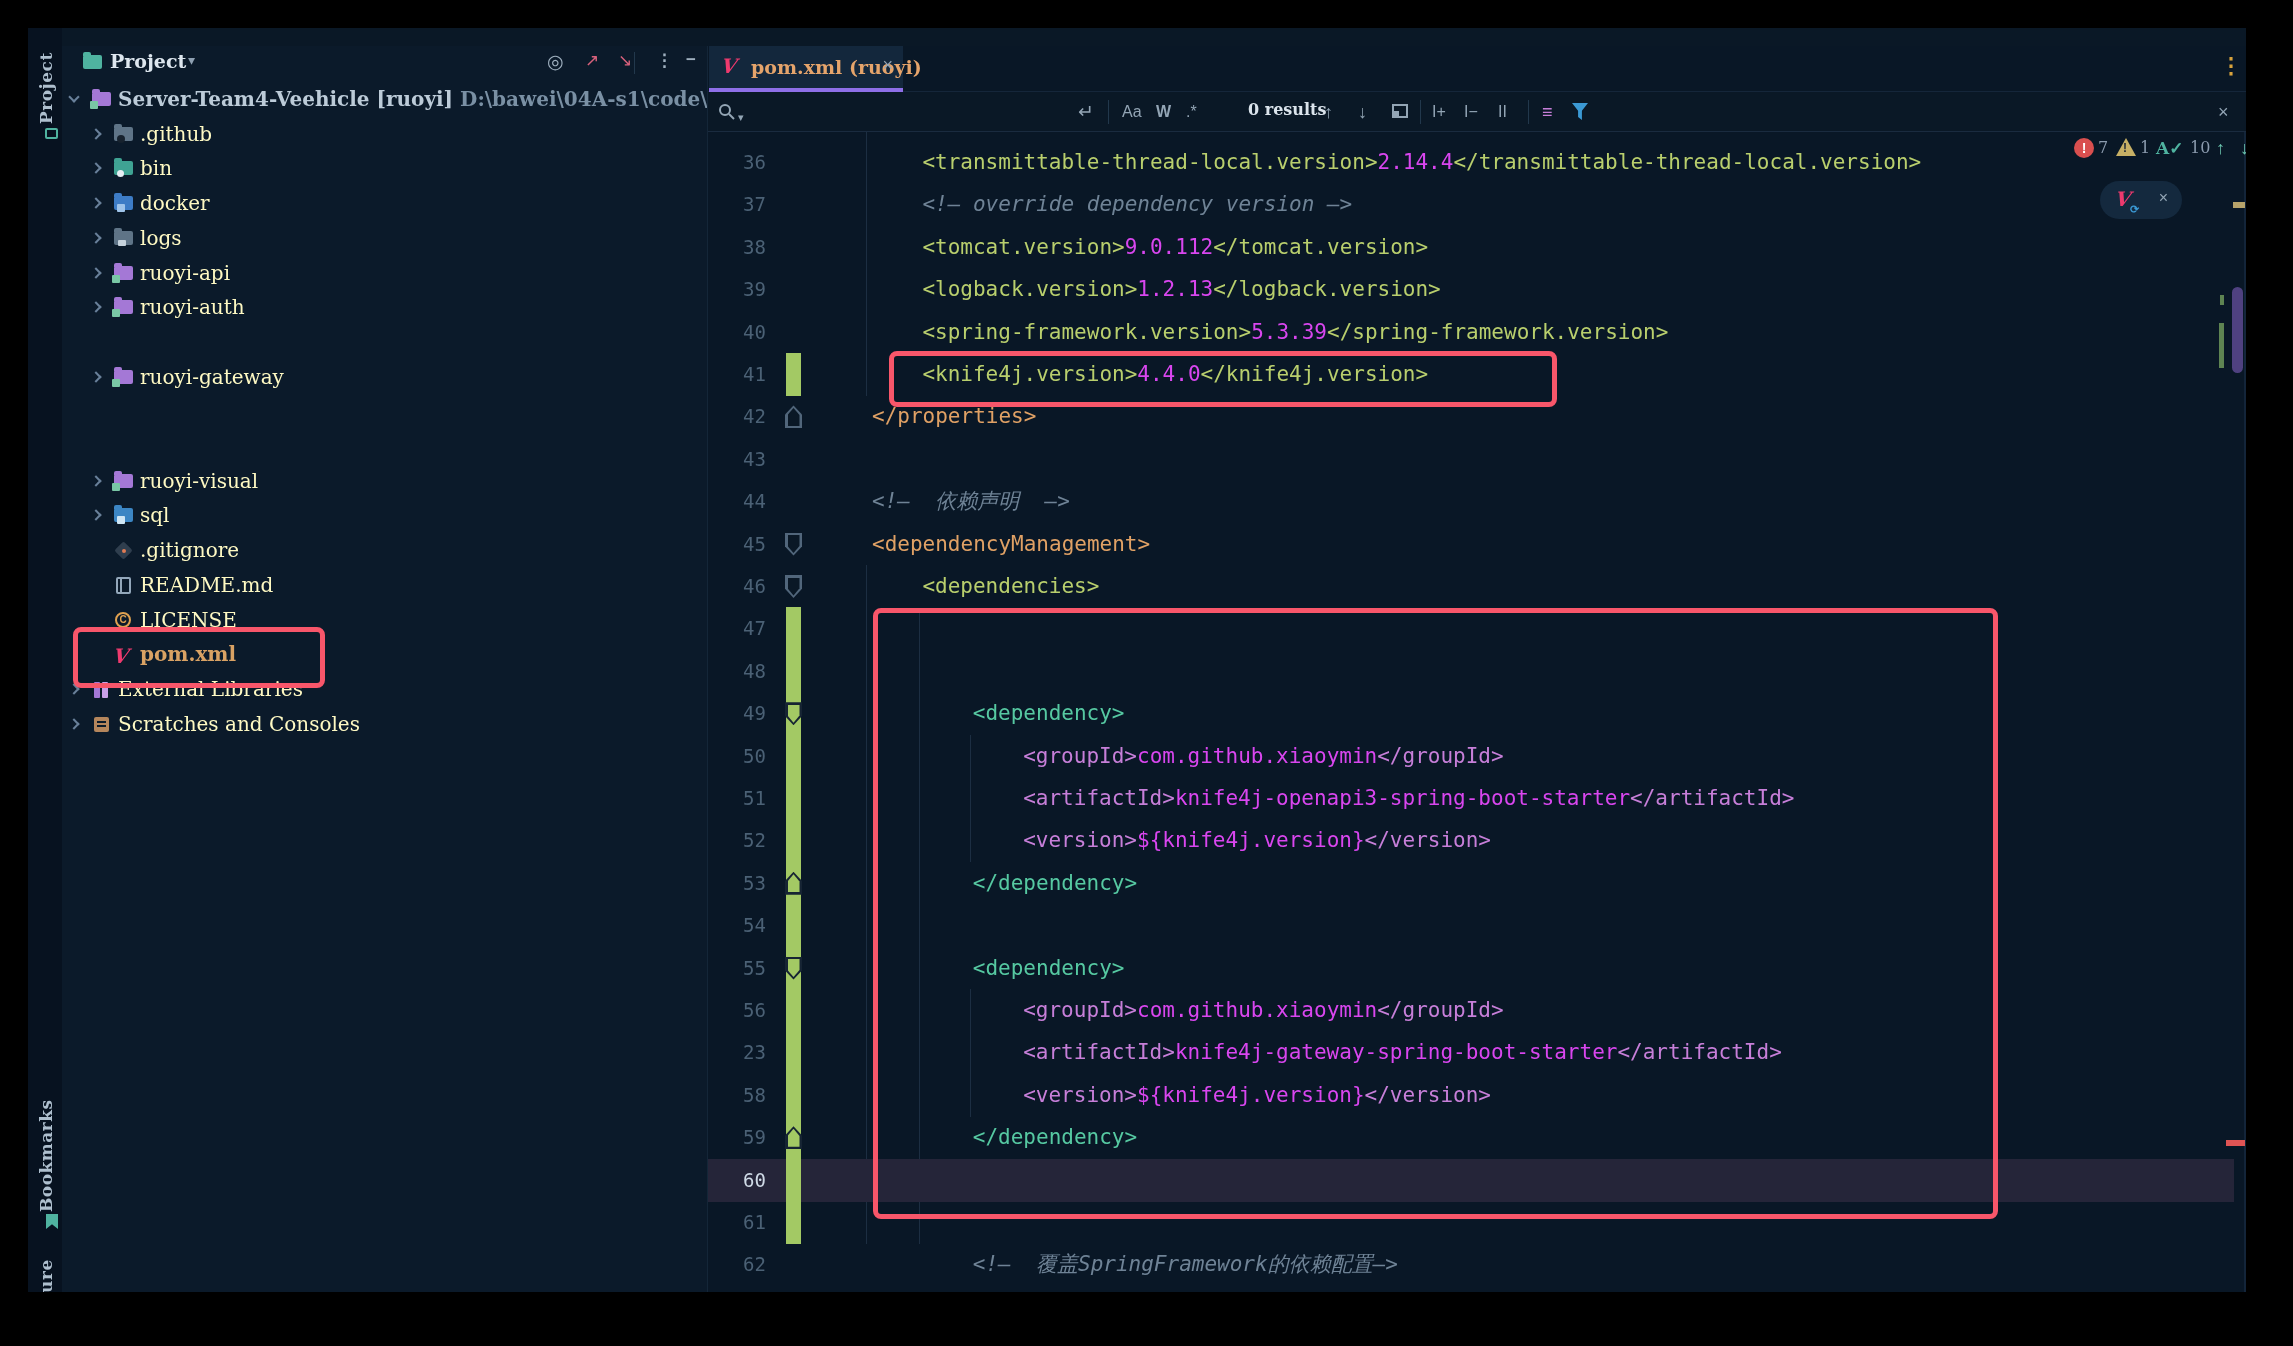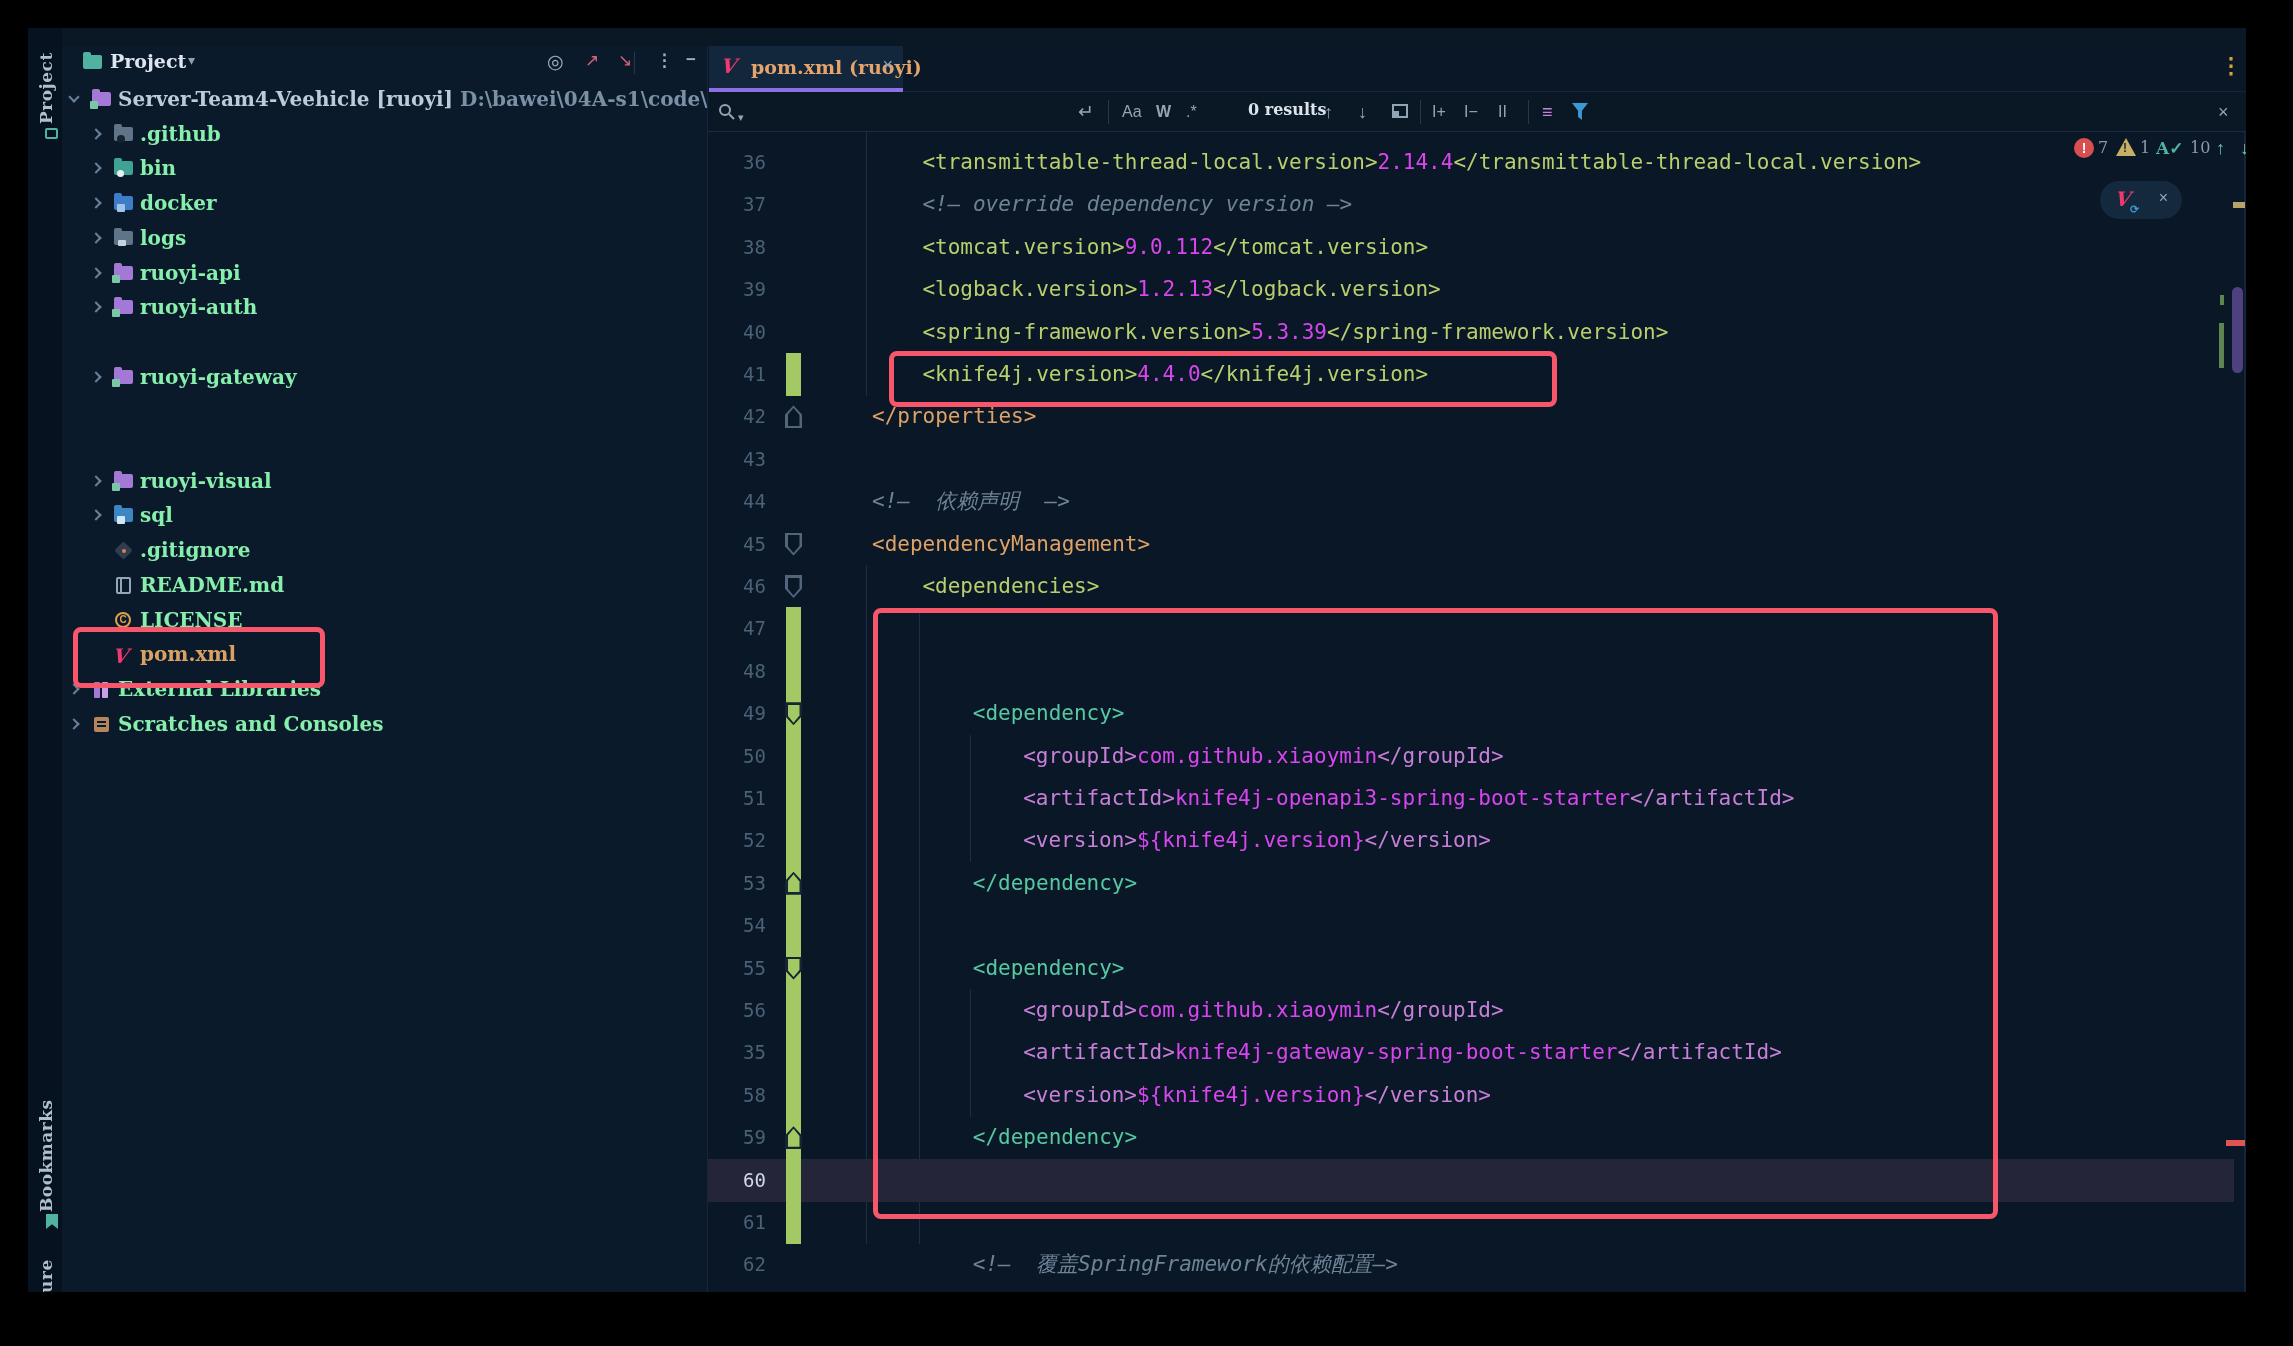--- a/index.html
+++ b/index.html
@@ -33,21 +33,21 @@
   .trow{position:absolute;left:0;width:646px;height:35px;cursor:pointer;}
   .trow.sel::before{content:'';position:absolute;left:4px;right:16px;top:0;bottom:0;background:#1e3850;border-radius:8px;}
   .chev{position:absolute;top:13px;width:8px;height:8px;border-right:2px solid #69809a;border-bottom:2px solid #69809a;}
   .chev.closed{transform:rotate(-45deg);}
   .chev.open{transform:rotate(45deg);top:11px;}
   .trow.sel .chev{border-color:#b168cf;}
   .tico{position:absolute;top:7px;width:20px;height:20px;}
   .fo{position:absolute;top:3px;left:0;width:19px;height:14px;border-radius:2px;}
   .fo::before{content:'';position:absolute;top:-3px;left:0;width:8px;height:4px;border-radius:2px 2px 0 0;background:inherit;}
   .badge{position:absolute;width:8px;height:8px;left:-2px;bottom:0;border-radius:1px;}
-  .tlabel{position:absolute;top:0;line-height:35px;font-size:20px;color:#86efac;white-space:nowrap;font-weight:bold;}
+  .tlabel{position:absolute;top:0;line-height:35px;font-size:20px;color:#fef9c3;white-space:nowrap;}
   .tlabel.b{font-weight:bold;color:#bccbd8;}
   .trow.sel .tlabel{font-weight:bold;color:#e8eff5;}
   .tlabel.accent{color:#d9a264;font-weight:bold;}
   .tpath{color:#7a90a4;font-weight:bold;}
   .mvn{color:#ee3a6e;font:italic bold 20px "DejaVu Serif",serif;display:inline-block;transform:skewX(-8deg);}
 
   
   #editor{position:absolute;left:680px;top:18px;width:1538px;height:1246px;background:#091726;}
   #tabbar{position:absolute;left:0;top:0;width:100%;height:46px;border-bottom:1px solid #15263a;}
   #tab-active{position:absolute;left:1px;top:0;width:194px;height:46px;background:#13273c;}
@@ -324,21 +324,21 @@
           <div class="cline" style="top: 475.4px;"><span class="lnum">47</span><span class="chg"></span></div>
           <div class="cline" style="top: 517.8px;"><span class="lnum">48</span><span class="chg"></span></div>
           <div class="cline" style="top: 560.2px;"><span class="lnum">49</span><span class="chg"></span><span class="fold start green"></span><span class="ctext" style="left:264.8px"><span class="tk-tag3">&lt;dependency&gt;</span></span></div>
           <div class="cline" style="top: 602.6px;"><span class="lnum">50</span><span class="chg"></span><span class="ctext" style="left:315.2px"><span class="tk-tag4">&lt;groupId&gt;</span><span class="tk-text">com.github.xiaoymin</span><span class="tk-tag4">&lt;/groupId&gt;</span></span></div>
           <div class="cline" style="top: 645px;"><span class="lnum">51</span><span class="chg"></span><span class="ctext" style="left:315.2px"><span class="tk-tag4">&lt;artifactId&gt;</span><span class="tk-text">knife4j-openapi3-spring-boot-starter</span><span class="tk-tag4">&lt;/artifactId&gt;</span></span></div>
           <div class="cline" style="top: 687.4px;"><span class="lnum">52</span><span class="chg"></span><span class="ctext" style="left:315.2px"><span class="tk-tag4">&lt;version&gt;</span><span class="tk-text">${knife4j.version}</span><span class="tk-tag4">&lt;/version&gt;</span></span></div>
           <div class="cline" style="top: 729.8px;"><span class="lnum">53</span><span class="chg"></span><span class="fold end green"></span><span class="ctext" style="left:264.8px"><span class="tk-tag3">&lt;/dependency&gt;</span></span></div>
           <div class="cline" style="top: 772.2px;"><span class="lnum">54</span><span class="chg"></span></div>
           <div class="cline" style="top: 814.6px;"><span class="lnum">55</span><span class="chg"></span><span class="fold start green"></span><span class="ctext" style="left:264.8px"><span class="tk-tag3">&lt;dependency&gt;</span></span></div>
           <div class="cline" style="top: 857px;"><span class="lnum">56</span><span class="chg"></span><span class="ctext" style="left:315.2px"><span class="tk-tag4">&lt;groupId&gt;</span><span class="tk-text">com.github.xiaoymin</span><span class="tk-tag4">&lt;/groupId&gt;</span></span></div>
-          <div class="cline" style="top: 899.4px;"><span class="lnum">35</span><span class="chg"></span><span class="ctext" style="left:315.2px"><span class="tk-tag4">&lt;artifactId&gt;</span><span class="tk-text">knife4j-gateway-spring-boot-starter</span><span class="tk-tag4">&lt;/artifactId&gt;</span></span></div>
+          <div class="cline" style="top: 899.4px;"><span class="lnum">23</span><span class="chg"></span><span class="ctext" style="left:315.2px"><span class="tk-tag4">&lt;artifactId&gt;</span><span class="tk-text">knife4j-gateway-spring-boot-starter</span><span class="tk-tag4">&lt;/artifactId&gt;</span></span></div>
           <div class="cline" style="top: 941.8px;"><span class="lnum">58</span><span class="chg"></span><span class="ctext" style="left:315.2px"><span class="tk-tag4">&lt;version&gt;</span><span class="tk-text">${knife4j.version}</span><span class="tk-tag4">&lt;/version&gt;</span></span></div>
           <div class="cline" style="top: 984.2px;"><span class="lnum">59</span><span class="chg"></span><span class="fold end green"></span><span class="ctext" style="left:264.8px"><span class="tk-tag3">&lt;/dependency&gt;</span></span></div>
           <div class="cline cur" style="top: 1026.6px;"><span class="lnum">60</span><span class="chg"></span></div>
           <div class="cline" style="top: 1069px;"><span class="lnum">61</span><span class="chg"></span></div>
           <div class="cline" style="top: 1111.4px;"><span class="lnum">62</span><span class="ctext" style="left:264.8px"><span class="tk-comment">&lt;!—  覆盖SpringFramework的依赖配置—&gt;</span></span></div>
           <div class="cline" style="top: 1153.8px;"><span class="lnum">63</span><span class="ctext" style="left:264.8px"></span></div>
         </div>
       <div id="scroll-track"></div>
       <div id="scroll-thumb"></div>
       <div id="mark-warn"></div>

